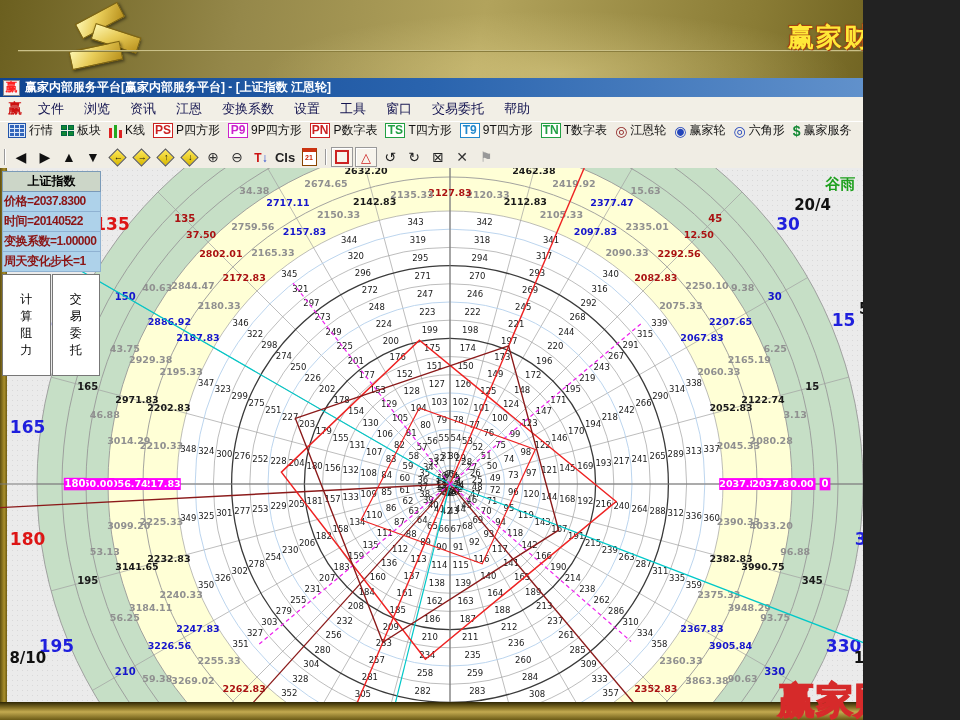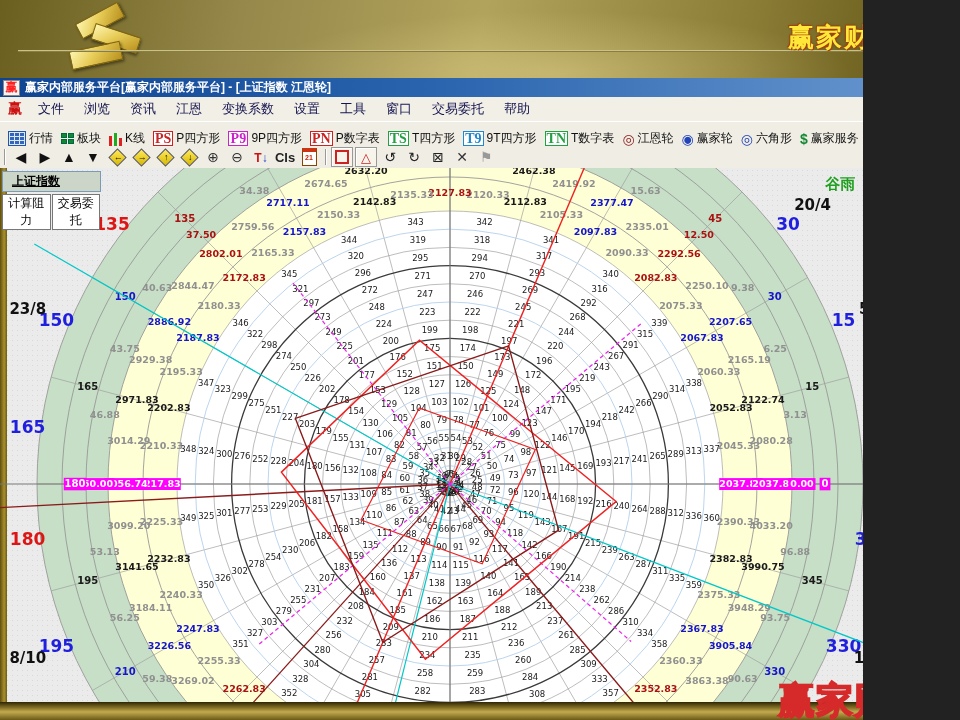--- a/index.html
+++ b/index.html
@@ -22,25 +22,25 @@
     background:linear-gradient(90deg,#0f4490 0%,#2a64ae 45%,#6d9bd2 100%);
     display:flex;align-items:center;color:#fff;font-size:12px;font-weight:bold;}
   .titlebar .logo{color:#ff2222;background:#f4f4f4;font-size:12px;line-height:13px;height:14px;width:15px;text-align:center;margin:0 5px 0 3px;border:1px solid #888;}
   
   .menubar{position:absolute;left:0;top:97px;width:960px;height:24px;background:#f2efe6;
     border-bottom:1px solid #a8a498;display:flex;align-items:center;font-size:13px;color:#141450;}
   .menubar .mlogo{color:#cc1111;font-weight:bold;font-size:14px;padding:0 6px 0 8px;}
   .menubar .mi{padding:0 10px;cursor:default;font-family:Liberation Serif, serif;}
   
   .toolbar1{position:absolute;left:0;top:121px;width:960px;height:25px;background:#f0ede4;
-    border-top:1px solid #fff;border-bottom:1px solid #b4b0a4;display:flex;align-items:flex-end;font-size:12px;color:#111;}
+    border-top:1px solid #fff;border-bottom:1px solid #b4b0a4;display:flex;align-items:flex-start;font-size:12px;color:#111;}
   .t1item{display:flex;align-items:center;margin-left:8px;white-space:nowrap;}
   .t1item .lbl{margin-left:3px;}
-  .badge{display:inline-block;min-width:16px;height:13px;line-height:13px;text-align:center;font-size:14px;font-weight:bold;
-    background:#fff;border:1px solid;padding:0 1px;font-family:Liberation Serif, serif;}
+  .badge{display:inline-block;min-width:16px;height:13px;line-height:13px;text-align:center;font-size:12px;font-weight:bold;
+    background:#fff;border:1px solid;padding:0 1px;}
   .gicon{display:inline-block;font-size:14px;line-height:14px;font-weight:bold;}
   .gridicon{display:inline-grid;grid-template-columns:repeat(3,4px);grid-template-rows:repeat(3,3px);gap:1px;border:1px solid #2255aa;padding:1px;background:#dce8f8;}
   .gridicon i{background:#3366bb;}
   .blocksicon{display:inline-grid;grid-template-columns:repeat(2,6px);grid-template-rows:repeat(2,5px);gap:1px;}
   .blocksicon i{background:#118833;border:1px solid #064;}
   .candles{display:inline-flex;align-items:flex-end;gap:2px;height:14px;}
   .candles i{width:3px;}
   .c1{height:10px;background:#d22;}
   .c2{height:13px;background:#2a2;}
   .c3{height:8px;background:#d22;}
@@ -59,24 +59,24 @@
   .tdown span{color:#2244cc;font-size:12px;font-weight:bold;}
   .clstxt{font-size:13px;font-weight:bold;color:#222;}
   
   .chart{position:absolute;left:0;top:168px;width:960px;height:534px;background:#ebebeb;
     background-image:radial-gradient(#d9d9d9 0.8px,rgba(0,0,0,0) 0.8px);background-size:5px 5px;overflow:hidden;}
   .goldstrip{position:absolute;left:0;top:0;width:7px;height:534px;
     background:linear-gradient(90deg,#5e4f10,#a98f2c 60%,#6e5c14);}
   .chart svg{position:absolute;left:0;top:0;}
   
   .panel{position:absolute;left:2px;top:3px;width:99px;font-size:12px;z-index:30;}
-  .panel .hdr{background:#ccd6c8;border:1px solid #7a9ab8;color:#000;font-weight:bold;padding:1px 9px;text-decoration:underline;}
+  .panel .hdr{background:#ccd6c8;border:1px solid #7a9ab8;color:#000;font-weight:bold;text-align:center;padding:1px 9px;}
   .panel .row{background:#aed2ea;border:1px solid #8fb2d2;border-top:none;color:#8b1515;font-weight:bold;padding:1px 1px;white-space:nowrap;letter-spacing:-0.5px;}
   .panel .btns{display:flex;margin-top:2px;}
-  .panel button{flex:1;background:#fff;border:1px solid #777;font-size:12px;padding:0;margin-right:1px;color:#000;font-family:inherit;}
+  .panel button{flex:1;background:#fff;border:1px solid #777;font-size:12px;padding:16px;margin-right:1px;color:#000;font-family:inherit;}
   
   .strip{position:absolute;left:0;top:702px;width:960px;height:18px;
     background:linear-gradient(180deg,#2e2604,#8d782a 35%,#c3aa50 55%,#6a5a16);}
   .watermark{position:absolute;left:778px;top:676px;z-index:40;font-size:37px;font-weight:bold;letter-spacing:1px;white-space:nowrap;
     color:rgba(255,245,245,.18);-webkit-text-stroke:1.6px #d62a2a;text-shadow:0 0 1px #d62a2a;}
 </style>
 </head>
 <body>
 
 <div id="app">
@@ -882,20 +882,26 @@
           <line x1="450" y1="316" x2="258.5" y2="476.7" stroke="#ee22ee" stroke-width="1.2" stroke-dasharray="4 3"></line>
           <line x1="450" y1="316" x2="631.1" y2="473.5" stroke="#ee22ee" stroke-width="1.2" stroke-dasharray="4 3"></line>
           <polygon points="616.1,333.5 419.4,172.2 281.4,304.2 425.4,491.3" fill="none" stroke="#ee2222" stroke-width="1.5"></polygon>
           <polygon points="535.3,281.5 419.3,240.0 361.0,352.0 482.2,395.7" fill="none" stroke="#ee2222" stroke-width="1.2"></polygon>
           <polygon points="508.6,177.9 295.4,250.4 382.8,474.3 558.6,362.1" fill="none" stroke="#8b1a1a" stroke-width="1.4"></polygon>
         </svg>
       </div>
 
     <div class="panel">
       <div class="hdr">上证指数</div>
+      <div id="panelrows">
+          <div class="row">价格=2037.8300</div>
+          <div class="row">时间=20140522</div>
+          <div class="row">变换系数=1.00000</div>
+          <div class="row">周天变化步长=1</div>
+        </div>
       <div class="btns" id="panelbtns">
           <button>计算阻力</button>
           <button>交易委托</button>
         </div>
     </div>
   </div>
 
   <div class="strip"></div>
   <div class="watermark">赢家财富网</div>
 

